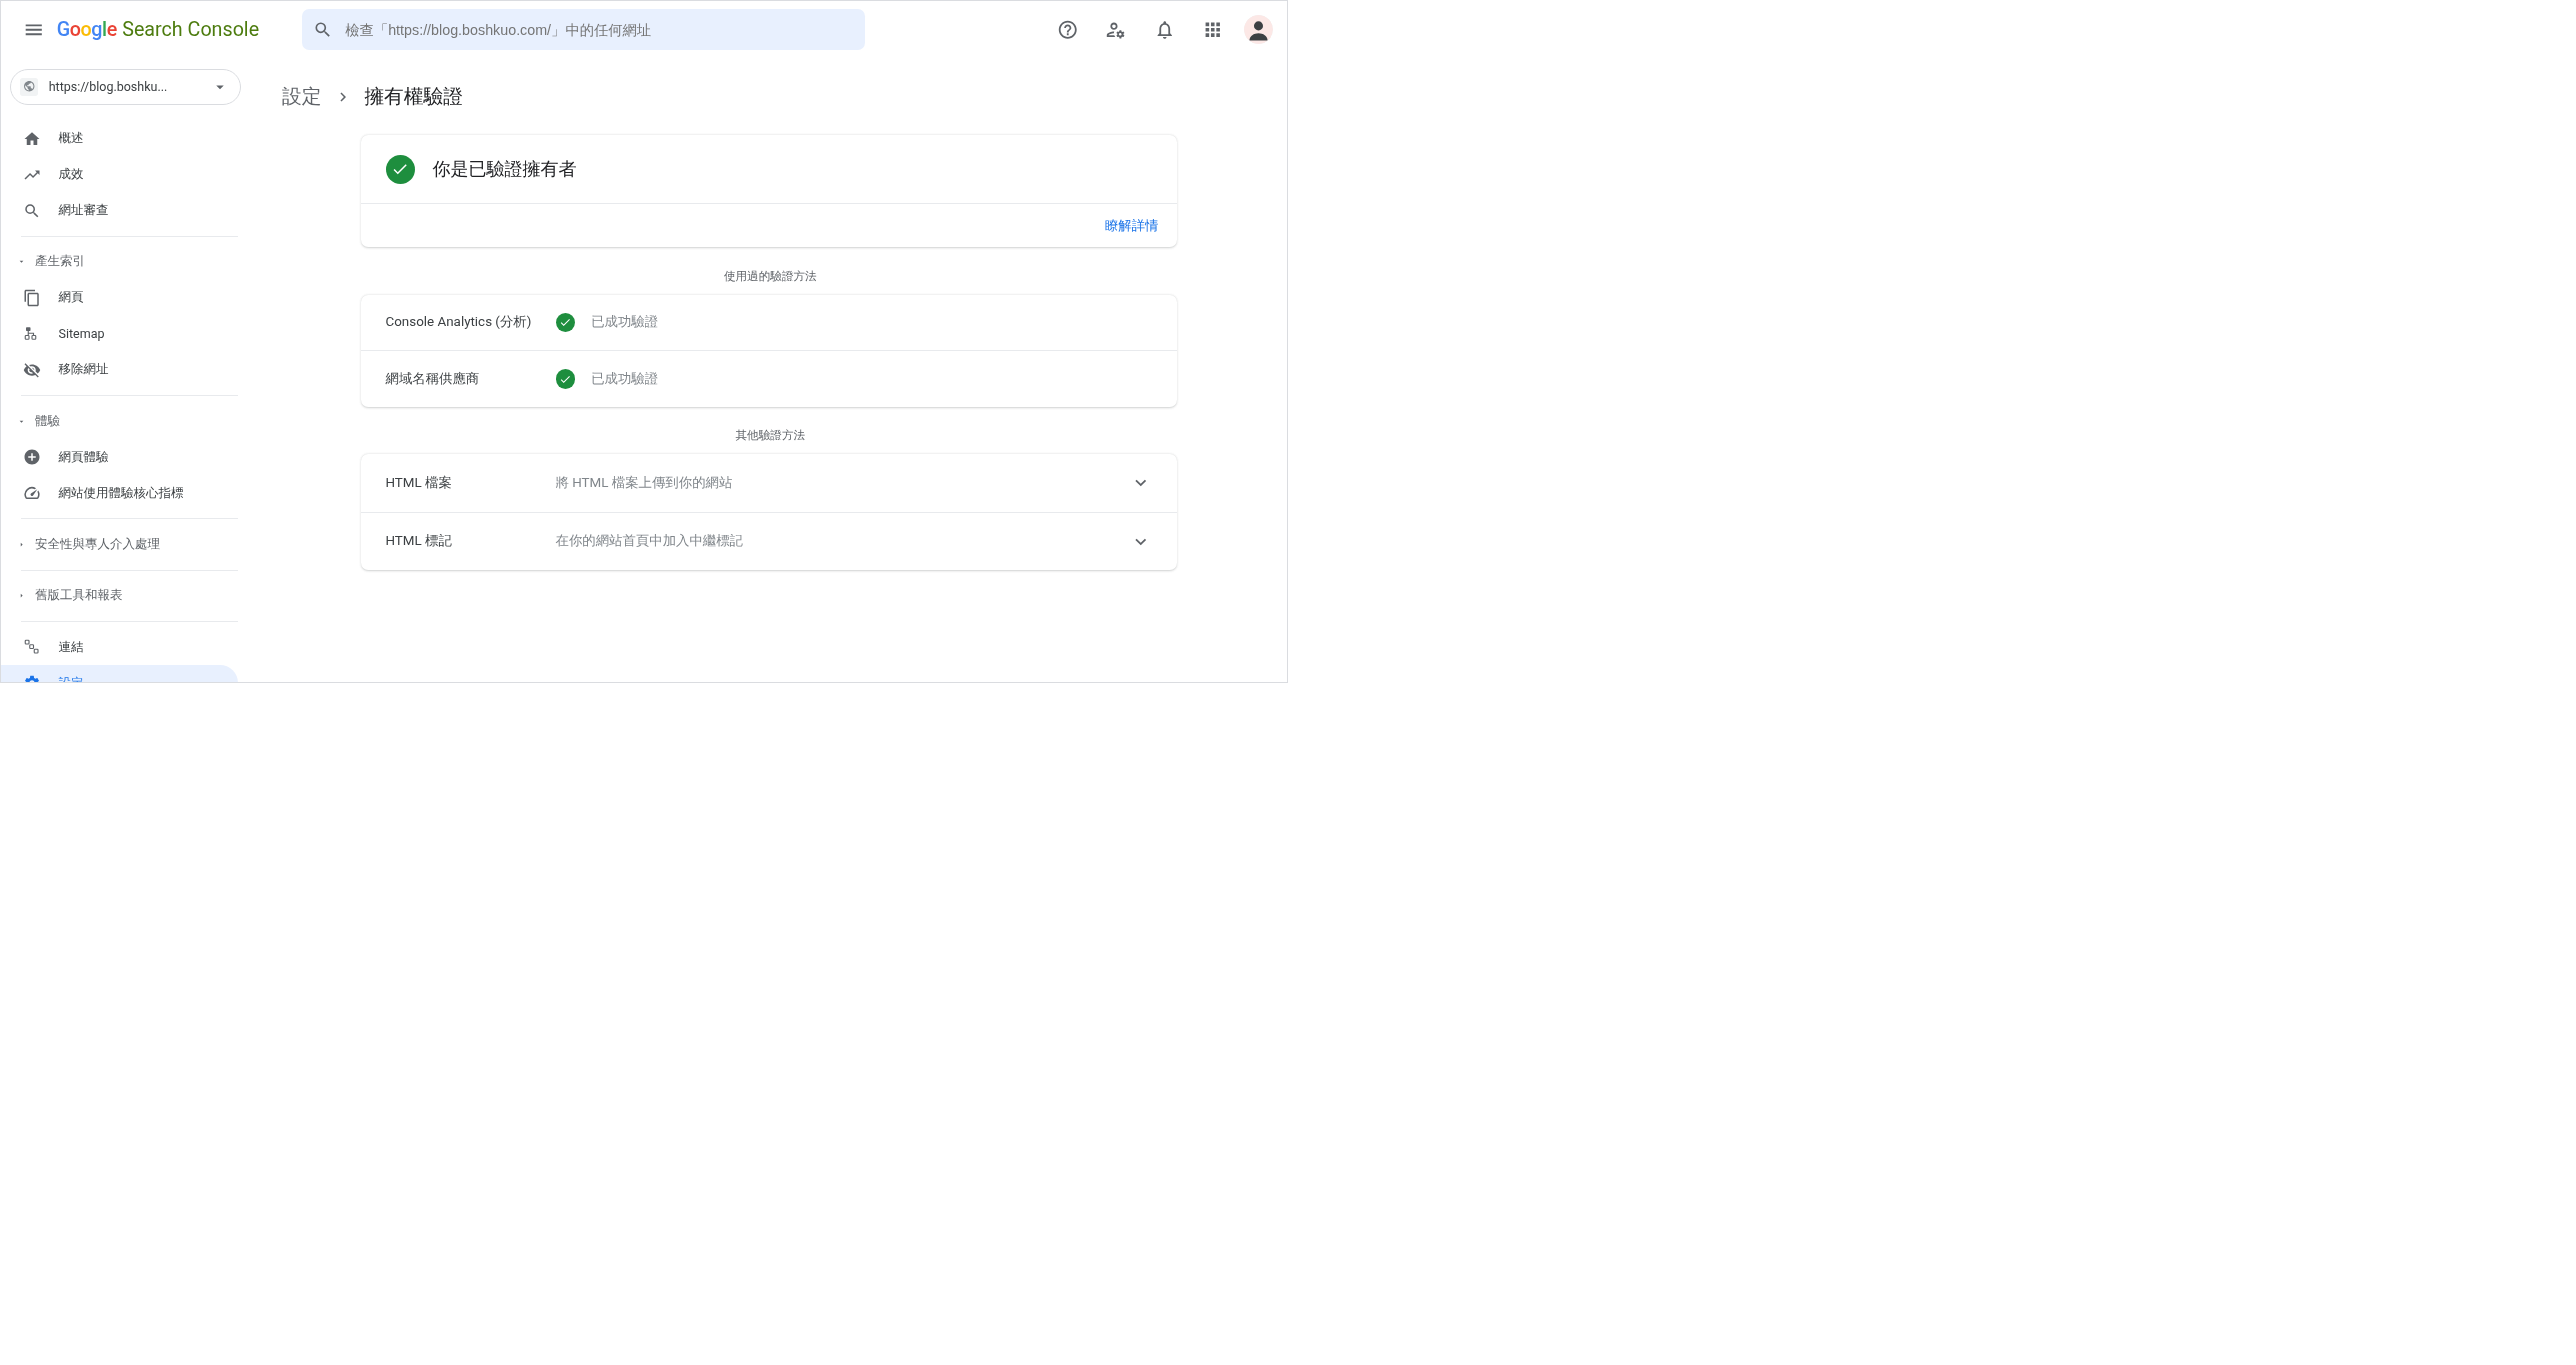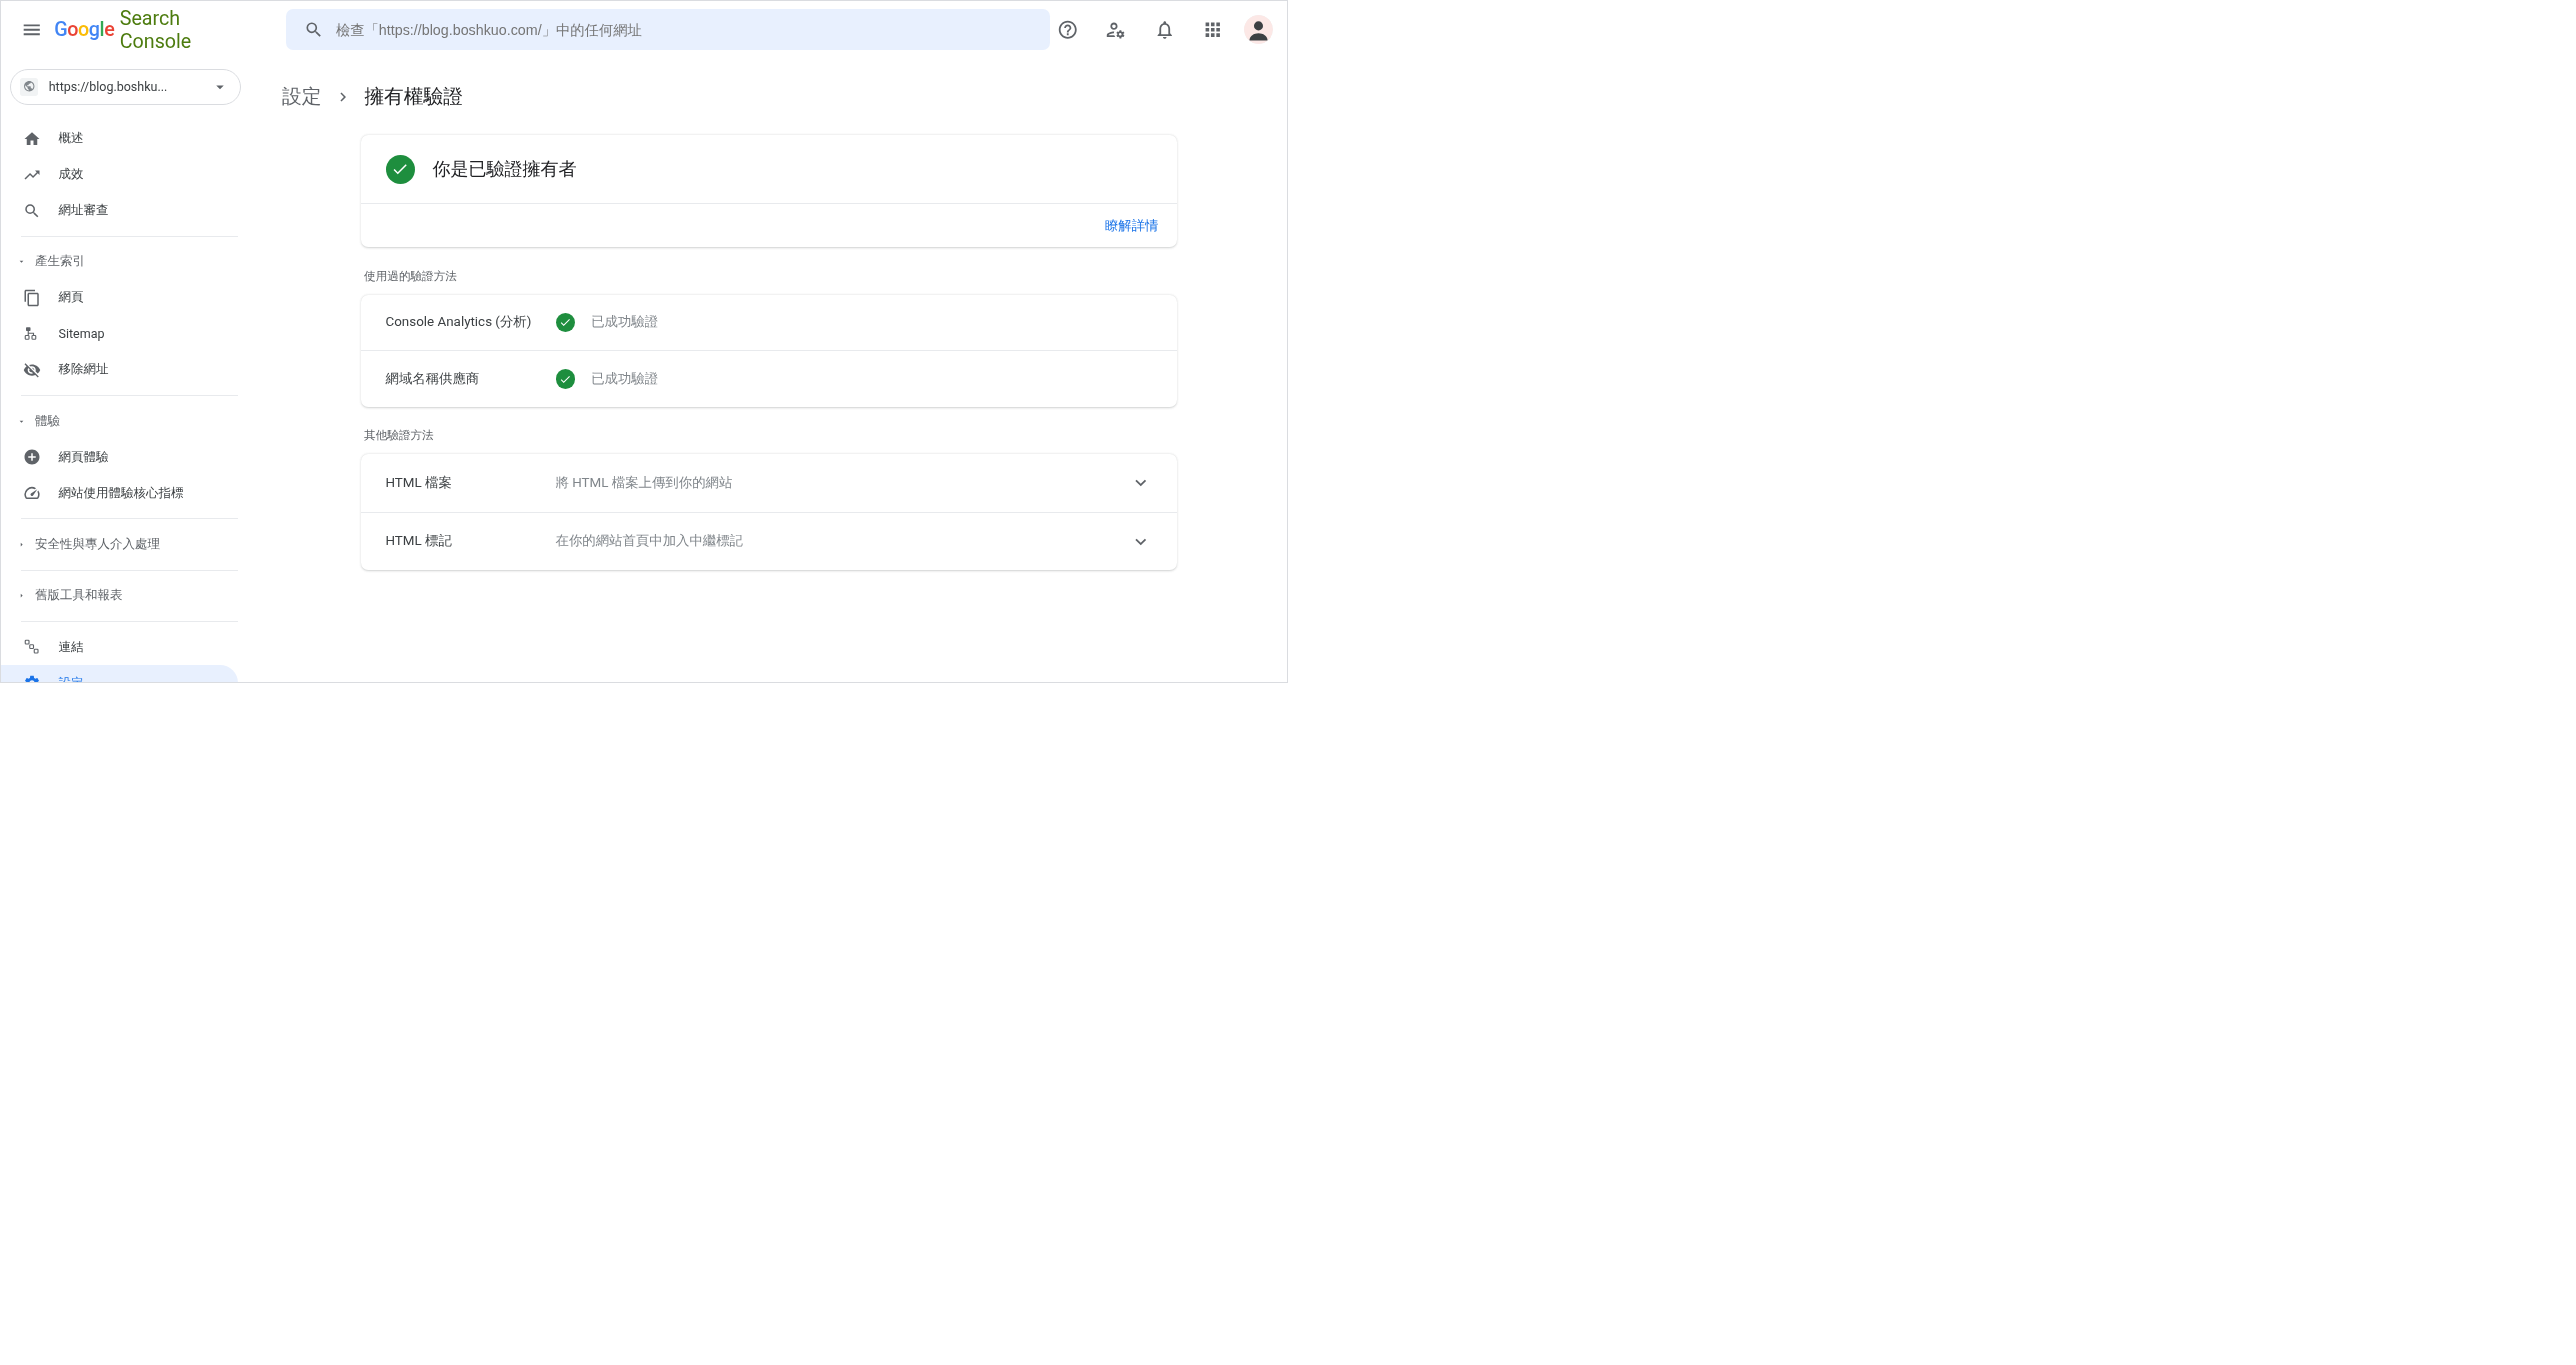--- a/index.html
+++ b/index.html
@@ -39,27 +39,27 @@
 }
 .g-b { color: #4285f4; } .g-r { color: #ea4335; } .g-y { color: #fbbc05; } .g-g { color: #34a853; }
 .product-name {
   font-size: 19.7px;
   color: #4d7c0f;
   font-weight: 400;
 }
 .search-bar {
   flex: 0 0 auto;
   margin-left: 43px;
-  width: 764px;
+  width: 563px;
   height: 41px;
   background: #e8f0fe;
   border-radius: 7.2px;
   display: flex;
   align-items: center;
-  padding: 0 18px;
+  padding: 0 11px;
 }
 .search-icon { color: #5f6368; margin-right: 12.5px; }
 .search-bar input {
   border: none; background: transparent; outline: none;
   font-size: 14.3px; color: #5f6368; flex: 1;
 }
 .header-right {
   margin-left: auto;
   display: flex;
   align-items: center;
@@ -206,20 +206,21 @@
 .learn-more-btn {
   color: #1a73e8;
   font-size: 13.4px;
   font-weight: 500;
   cursor: pointer;
 }
 .section-label {
   font-size: 11.6px;
   color: #5f6368;
   margin: 0 0 10.7px 3.6px;
+  text-align: center;
 }
 .method-row {
   padding: 18px 25px;
   display: flex;
   align-items: center;
   border-bottom: 0.9px solid #e8eaed;
   cursor: pointer;
 }
 .method-row:last-child { border-bottom: none; }
 .method-name {

